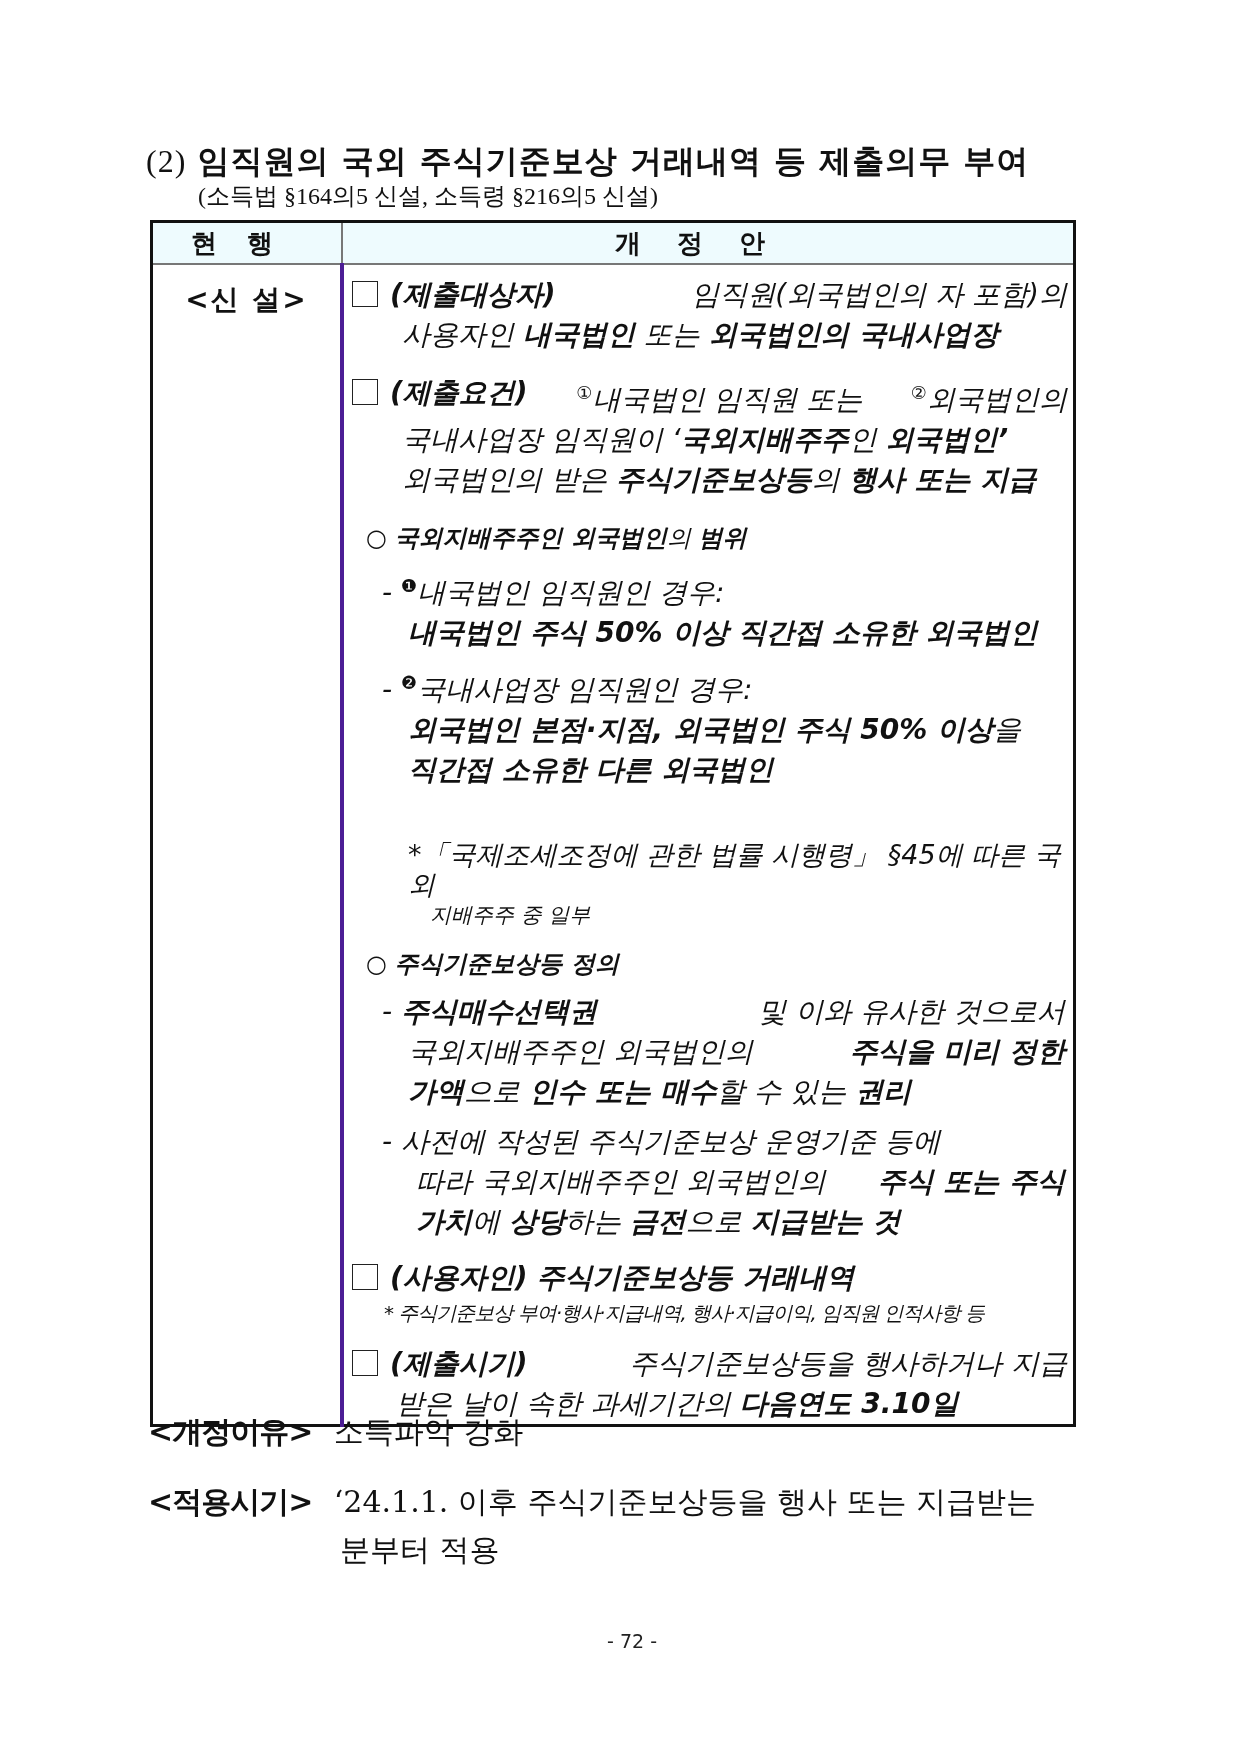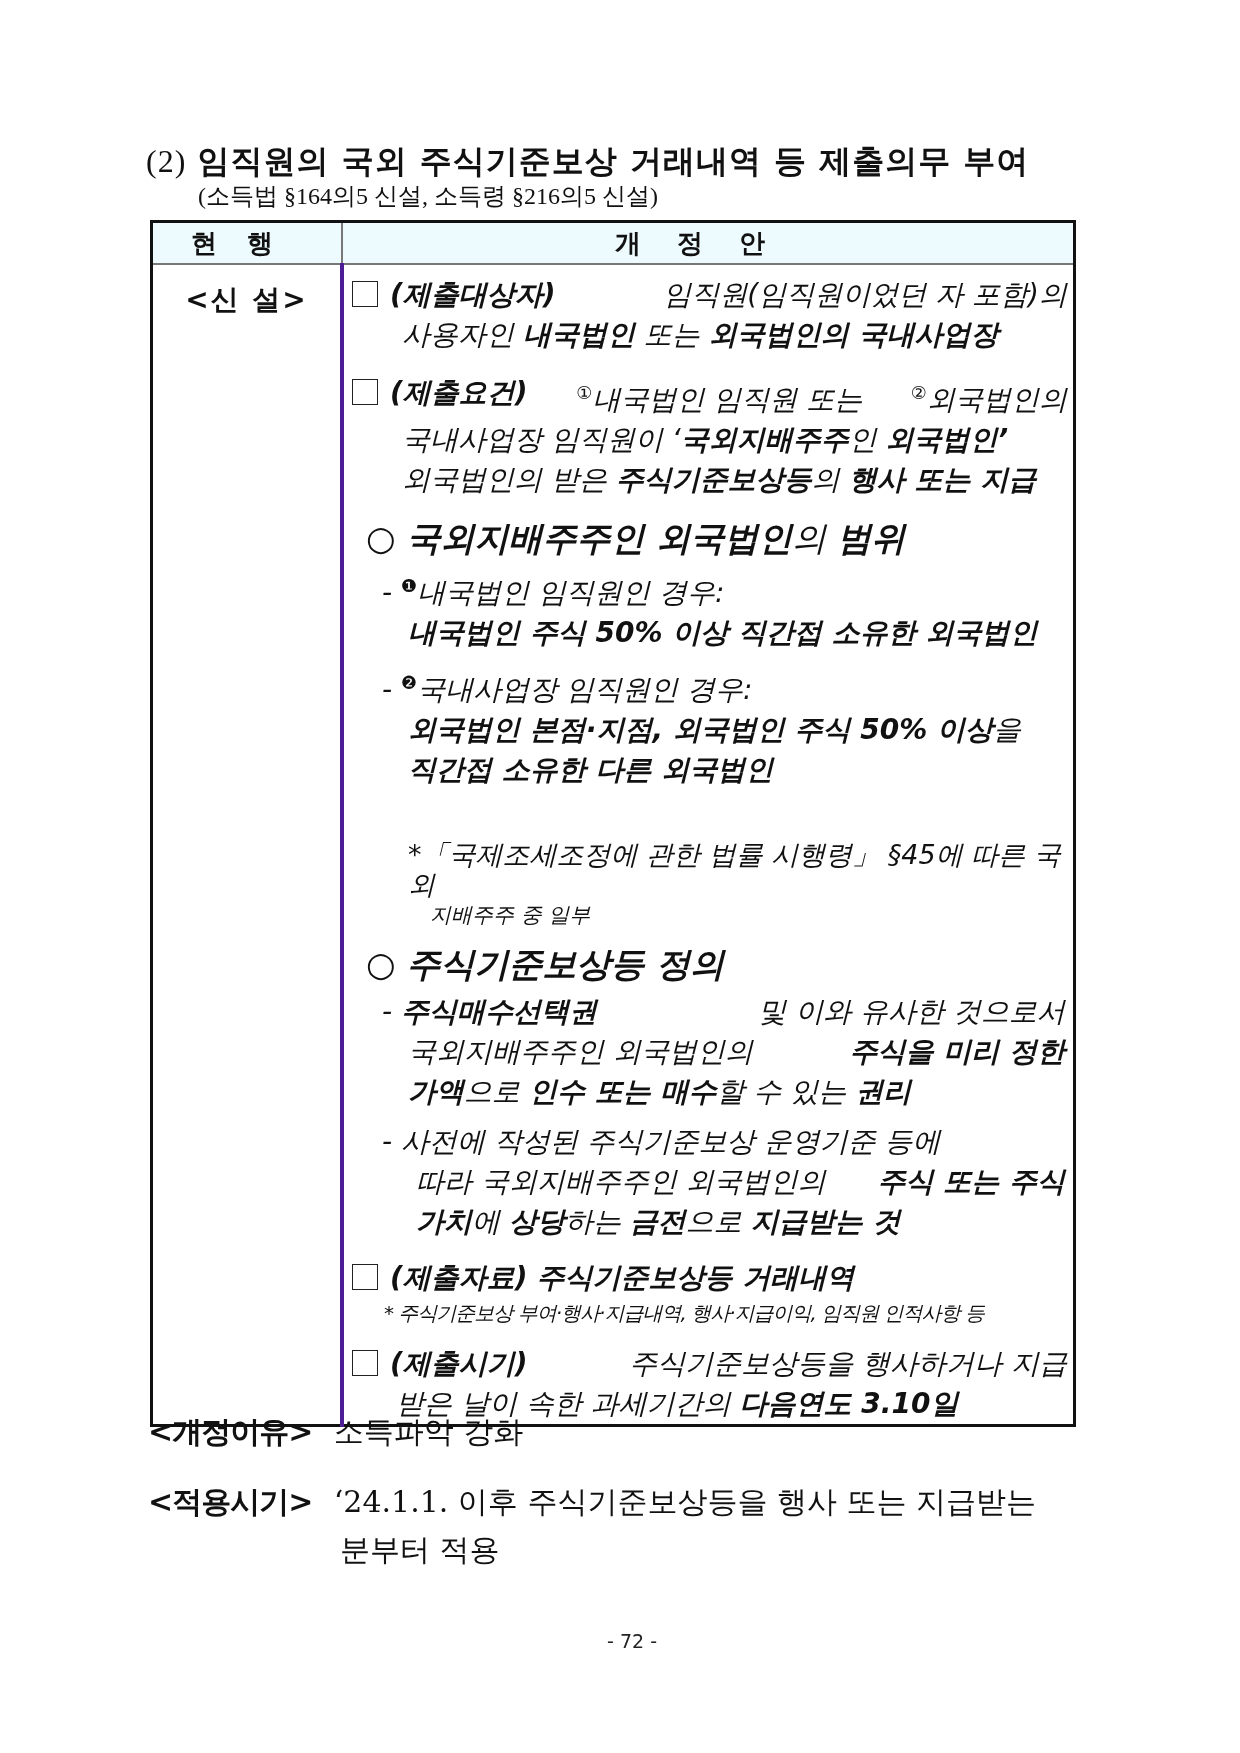--- a/index.html
+++ b/index.html
@@ -33,21 +33,21 @@
     .new-tag { display: block; margin-top: 16px; font-size: 28px; font-weight: bold; letter-spacing: 2px; }
     .content { position: relative; padding: 10px 0 0 0; font-style: italic; }
     .blk { position: relative; margin-left: 8px; font-size: 28px; line-height: 40px; }
     .box {
       display: inline-block; width: 24px; height: 24px; border: 1.5px solid #222;
       margin-right: 12px; vertical-align: -3px;
     }
     .ind1 { padding-left: 50px; }
     .b { font-weight: bold; }
     .sup { font-size: 18px; vertical-align: 10px; }
-    .circle-item { margin-left: 22px; font-size: 34px; line-height: 40px; }
+    .circle-item { margin-left: 22px; font-size: 24px; line-height: 40px; }
     .dash-item { margin-left: 38px; font-size: 28px; line-height: 40px; }
     .dash-cont { margin-left: 64px; font-size: 28px; line-height: 40px; }
     .note { margin-left: 64px; font-size: 27px; line-height: 30px; margin-top: 44px; }
     .note2 { margin-left: 86px; font-size: 21px; line-height: 30px; }
     .note3 { margin-left: 40px; font-size: 20px; line-height: 30px; letter-spacing: -1px; }
     .sp { height: 18px; }
     .justify { display: flex; justify-content: space-between; padding-right: 6px; }
     .footer-row {
       position: absolute; left: 148px; font-size: 30px; white-space: nowrap;
     }
@@ -76,21 +76,21 @@
   <tr>
     <td class="c1">
       <span class="new-tag">&lt;신 설&gt;</span>
     </td>
     <td>
       <div class="content">
 
         <div class="blk">
           <div class="justify">
             <span><span class="box"></span><span class="b">(제출대상자)</span></span>
-            <span>임직원(임직원이었던 자 포함)의</span>
+            <span>임직원(외국법인의 자 포함)의</span>
           </div>
           <div class="ind1">
             <span>사용자인</span>
             <span class="b">내국법인</span>
             <span>또는</span>
             <span class="b">외국법인의 국내사업장</span>
           </div>
         </div>
         <div class="sp"></div>
 
@@ -163,21 +163,21 @@
         </div>
         <div class="dash-cont" style="margin-left:72px">
           <span class="b">가치</span><span>에</span>
           <span class="b">상당</span><span>하는</span>
           <span class="b">금전</span><span>으로</span>
           <span class="b">지급받는 것</span>
         </div>
         <div class="sp" style="height:16px"></div>
 
         <div class="blk">
-          <span class="box"></span><span class="b">(제출자료)</span>
+          <span class="box"></span><span class="b">(사용자인)</span>
           <span class="b">주식기준보상등 거래내역</span>
         </div>
         <div class="note3">* 주식기준보상 부여·행사·지급내역, 행사·지급이익, 임직원 인적사항 등</div>
         <div class="sp" style="height:16px"></div>
 
         <div class="blk">
           <div class="justify">
             <span><span class="box"></span><span class="b">(제출시기)</span></span>
             <span>주식기준보상등을 행사하거나 지급</span>
           </div>

